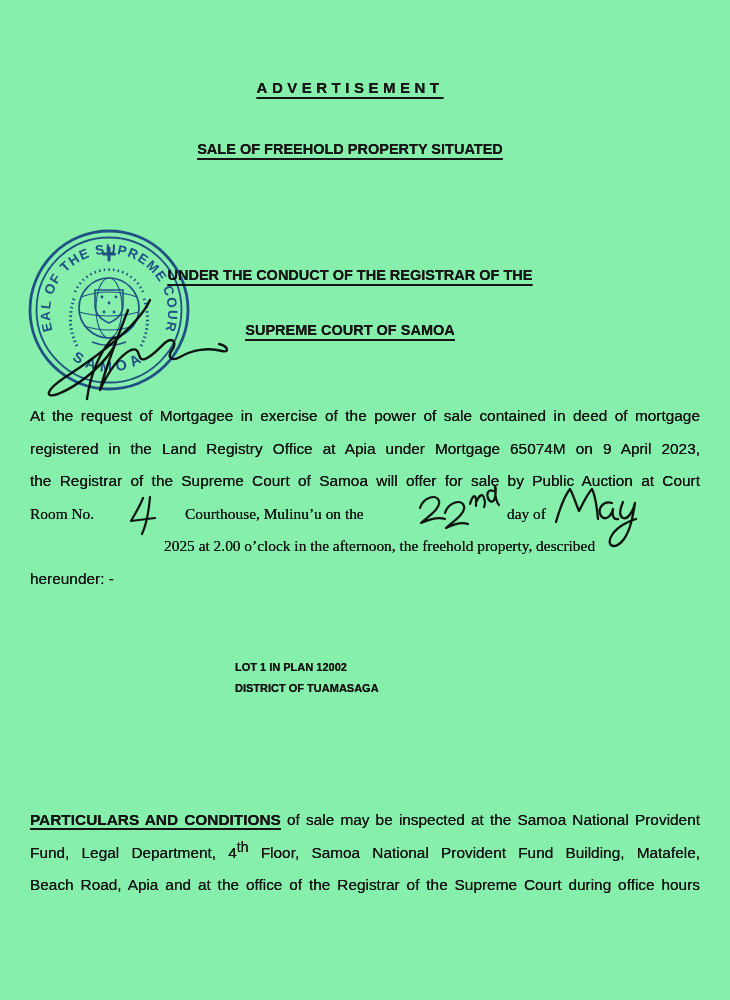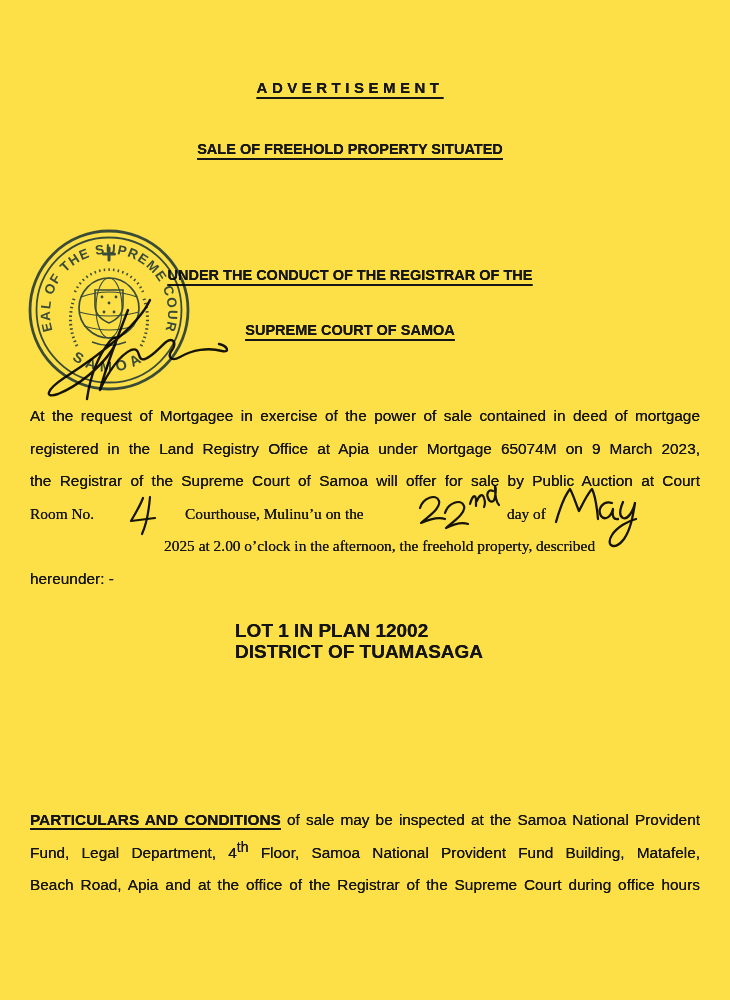--- a/index.html
+++ b/index.html
@@ -1,19 +1,19 @@
 <!DOCTYPE html>
 <html><head>
 <meta charset="utf-8">
 <style>
   * { margin:0; padding:0; box-sizing:border-box; }
   html,body { background:#e8e8e8; }
   .page {
     position:relative; width:730px; height:1000px; margin:0 auto;
-    background:#fde047; overflow:hidden;
+    background:#86efac; overflow:hidden;
     font-family:"Liberation Sans", sans-serif; color:#1b1b1b;
   }
   .heading {
     position:absolute; left:30px; width:640px; text-align:center;
     font-weight:700; font-size:14.5px; color:#161616;
     text-decoration:underline; text-decoration-thickness:1.8px; text-underline-offset:4px;
     text-shadow:0 0 0.4px currentColor;
   }
   .heading.spaced { letter-spacing:4.5px; font-size:15px; }
   .para { position:absolute; left:30px; width:670px; }
@@ -23,22 +23,22 @@
   }
   .pline.just { text-align:justify; text-align-last:justify; text-justify:inter-word; }
   .pline.rel { position:relative; }
   .pline .abs { position:absolute; top:0; white-space:nowrap;font-family:Liberation Serif, serif; }
   sup { font-size:14px; vertical-align:super; line-height:0; }
   .lead-bold {
     font-weight:700;
     text-decoration:underline; text-decoration-thickness:1.8px; text-underline-offset:3px;
   }
   .lot {
-    position:absolute; left:235px; top:620px;
-    font-weight:700; font-size:19px; line-height:21px; color:#141414;
+    position:absolute; left:235px; top:657px;
+    font-weight:700; font-size:11px; line-height:21px; color:#141414;
     text-shadow:0 0 0.35px currentColor;
   }
   .seal-wrap {
     position:absolute; left:24px; top:224px; width:170px; height:172px;
     mix-blend-mode:multiply; opacity:0.93; z-index:2; pointer-events:none;
   }
   .seal-wrap svg { display:block; width:100%; height:100%; }
   .ink-wrap {
     position:absolute; inset:0; z-index:3; mix-blend-mode:multiply; pointer-events:none;
   }
@@ -114,21 +114,21 @@
       <g stroke="currentColor" fill="none" stroke-width="2.3" stroke-linecap="round" stroke-linejoin="round" aria-label="May">
         <path d="M 556,522 C 560,508 566,494 570,489 C 573,494 576,504 579,511 C 583,503 588,493 592,489 C 595,495 597,508 598,519"></path>
         <path d="M 612,503 C 603,500 597,509 601,516 C 605,521 611,517 613,509 C 612,515 613,520 618,519"></path>
         <path d="M 623,502 C 620,509 619,516 623,518 C 628,520 633,511 635,503 C 633,515 631,529 624,539 C 615,551 605,546 612,535 C 617,527 628,521 636,519"></path>
       </g>
     </svg>
   </div>
 
   <div class="para" style="top:400px">
     <div class="pline just">At the request of Mortgagee in exercise of the power of sale contained in deed of mortgage</div>
-    <div class="pline just">registered in the Land Registry Office at Apia under Mortgage 65074M on 9 March 2023,</div>
+    <div class="pline just">registered in the Land Registry Office at Apia under Mortgage 65074M on 9 April 2023,</div>
     <div class="pline just">the Registrar of the Supreme Court of Samoa will offer for sale by Public Auction at Court</div>
     <div class="pline rel">
       <span class="abs" style="left:0">Room No.</span>
       <span class="abs" style="left:155px">Courthouse, Mulinu’u on the</span>
       <span class="abs" style="left:477px">day of</span>
     </div>
     <div class="pline rel">
       <span class="abs" style="left:134px">2025 at 2.00 o’clock in the afternoon, the freehold property, described</span>
     </div>
     <div class="pline">hereunder: -</div>

